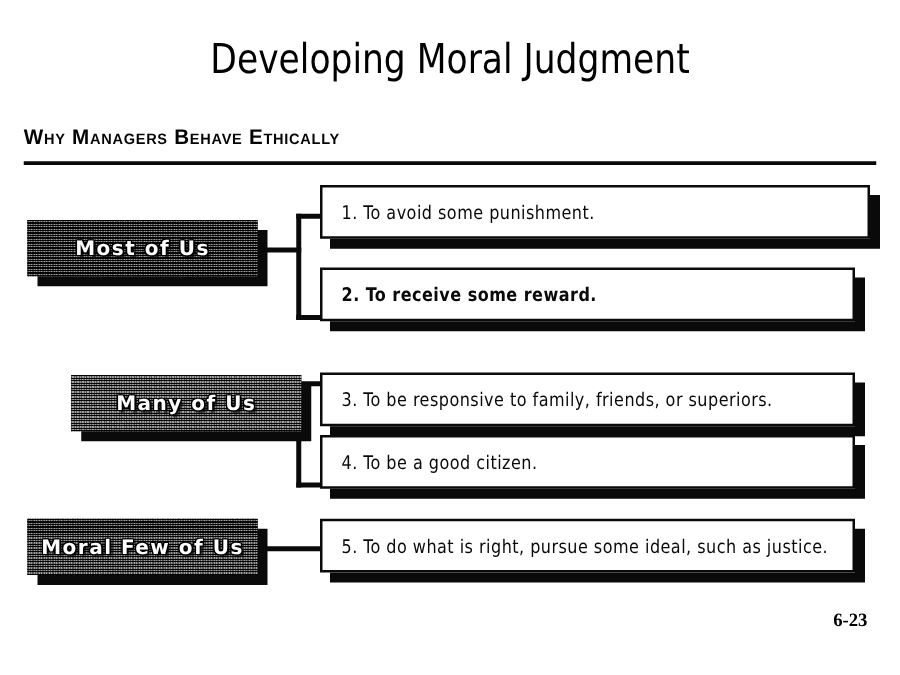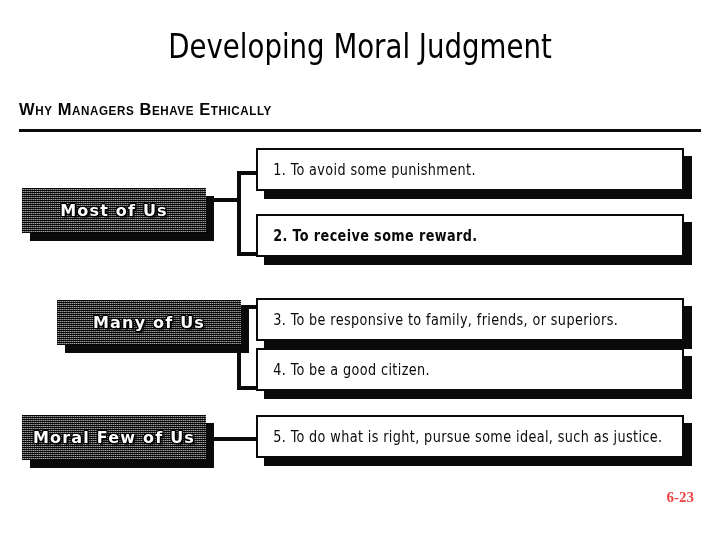--- a/index.html
+++ b/index.html
@@ -156,21 +156,21 @@
   }
 
   
   .page-number {
     position: absolute;
     right: 26px;
     top: 489px;
     font-family: "Liberation Serif", "DejaVu Serif", serif;
     font-weight: bold;
     font-size: 15px;
-    color: #ef4444;
+    color: #000000;
     letter-spacing: 0px;
   }
 </style>
 </head>
 <body>
 
 <div class="slide-title">Developing Moral Judgment</div>
 
 <div class="figure">
 
@@ -186,42 +186,42 @@
 
   <div class="conn" style="left:237px; top:156px; width:21px; height:4px;"></div>
 
   <div class="conn" style="left:205px; top:236px; width:36px; height:4px;"></div>
   <div class="conn" style="left:237px; top:209px; width:4px; height:85px;"></div>
   <div class="conn" style="left:237px; top:209px; width:21px; height:4px;"></div>
   <div class="conn" style="left:237px; top:290px; width:21px; height:4px;"></div>
 
   <div class="conn" style="left:205px; top:341px; width:53px; height:4px;"></div>
 
-  <div class="cat-wrap" style="left:22px; top:80px; width:184px; height:45px;margin-top:12px;">
+  <div class="cat-wrap" style="left:22px; top:80px; width:184px; height:45px;">
     <div class="cat-shadow"></div>
     <div class="cat-box">
       <span class="cat-label">Most of Us</span>
     </div>
   </div>
 
   <div class="cat-wrap" style="left:22px; top:204px; width:184px; height:45px;margin-left:35px;">
     <div class="cat-shadow"></div>
     <div class="cat-box">
       <span class="cat-label">Many of Us</span>
     </div>
   </div>
 
   <div class="cat-wrap" style="left:22px; top:319px; width:184px; height:45px;">
     <div class="cat-shadow"></div>
     <div class="cat-box">
       <span class="cat-label">Moral Few of Us</span>
     </div>
   </div>
 
-  <div class="stmt-wrap" style="left:256px; top:52px; width:428px; height:43px;">
+  <div class="stmt-wrap" style="left:256px; top:52px; width:428px; height:43px;padding-left:12px;">
     <div class="stmt-shadow"></div>
     <div class="stmt-box">
       <span class="stmt-text">1. To avoid some punishment.</span>
     </div>
   </div>
 
   <div class="stmt-wrap" style="left:256px; top:118px; width:428px; height:43px;font-weight:bold;">
     <div class="stmt-shadow"></div>
     <div class="stmt-box">
       <span class="stmt-text">2. To receive some reward.</span>

